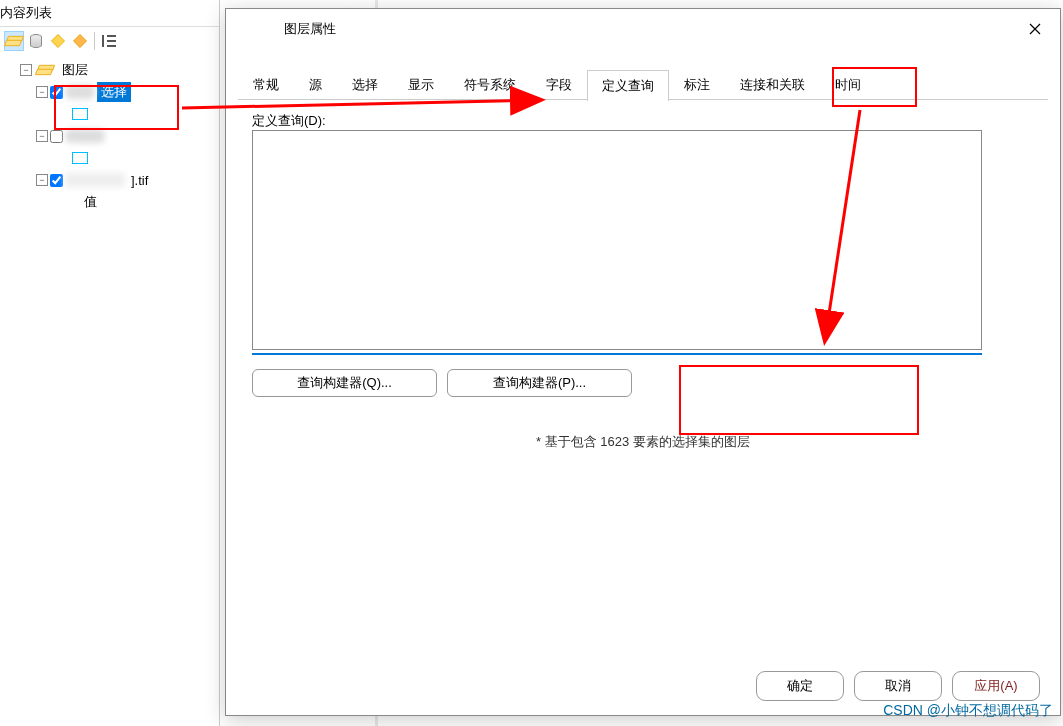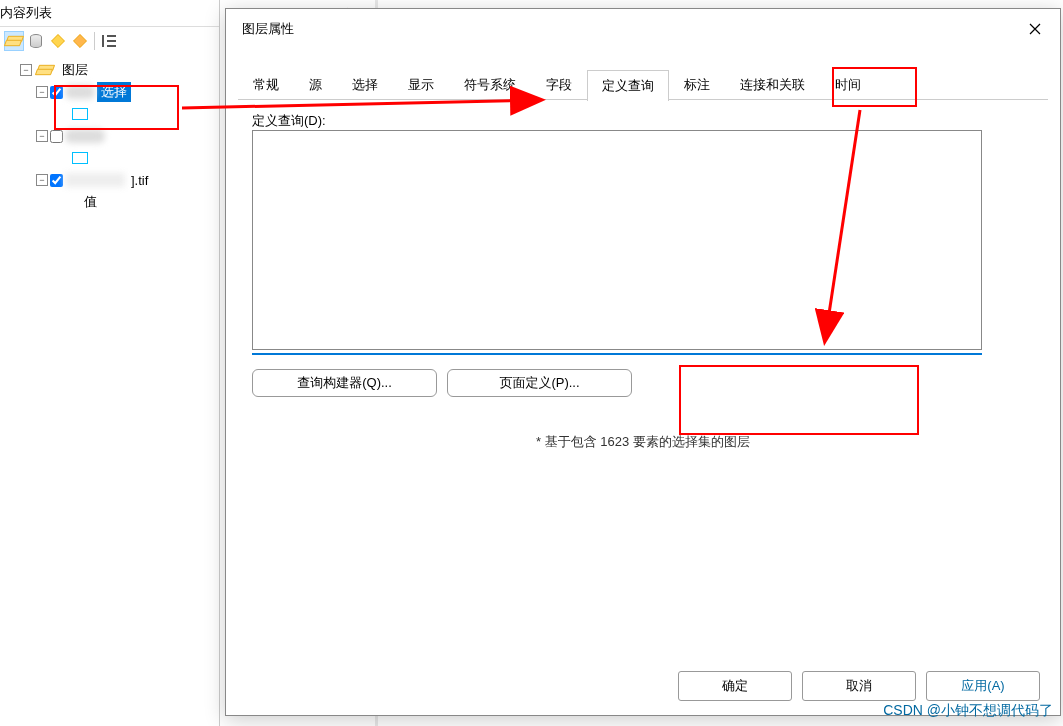--- a/index.html
+++ b/index.html
@@ -25,43 +25,43 @@
     .indent-5 { padding-left: 84px; }
     .blurred { filter: blur(3px); color: #aaa; }
     .red-box-1 { position: absolute; left: 54px; top: 85px; width: 125px; height: 45px; border: 2px solid red; z-index: 5; }
 
     
     .right-hint { position: absolute; left: 340px; top: 3px; font-size: 16px; color: #333; }
     .panel-divider { position: absolute; left: 375px; top: 0; width: 3px; height: 726px; background: #e8e8e8; z-index: 0; }
 
     
     .dialog { position: absolute; left: 225px; top: 8px; width: 836px; height: 708px; background: #fff; border: 1px solid #888; box-shadow: 0 4px 20px rgba(0,0,0,.2); z-index: 10; }
-    .dialog-titlebar { height: 40px; display: flex; align-items: center; justify-content: space-between; padding: 0 4px 0 16px; }
+    .dialog-titlebar { height: 40px; display: flex; align-items: center; justify-content: space-between; padding: 0 4px 0 16px; margin-left: 42px; }
     .dialog-close { width: 42px; height: 32px; display: flex; align-items: center; justify-content: center; font-size: 16px; cursor: pointer; }
 
     .tab-strip { display: flex; padding: 0 12px; margin-top: 20px; position: relative; align-items: center; }
     .tab { padding: 6px 14px; cursor: pointer; border: 1px solid transparent; border-bottom: none; white-space: nowrap; }
     .tab.active { border-color: #ccc; background: #fff; position: relative; top: 1px; }
     .tab-underline { position: absolute; left: 12px; right: 12px; bottom: 0; height: 1px; background: #ccc; z-index: -1; }
     .red-box-tab { position: absolute; left: 606px; top: 58px; width: 85px; height: 40px; border: 2px solid red; z-index: 15; }
 
     .dialog-body { padding: 12px 26px; }
     .query-label { }
     .query-textarea { width: 730px; height: 220px; border: 1px solid #888; background: #fff; resize: none; padding: 4px; outline: none; }
     .blue-line { width: 730px; height: 2px; background: #0078d7; margin-top: 0; }
 
     .button-row { display: flex; gap: 10px; margin-top: 14px; }
     .std-button { width: 185px; height: 28px; border: 1px solid #999; background: #fff; cursor: pointer; border-radius: 6px; }
     .red-box-btn { position: absolute; left: 453px; top: 356px; width: 240px; height: 70px; border: 2px solid red; z-index: 15; }
 
     .note-text { margin-top: 36px; color: #333; text-align: center; }
 
     .dialog-footer { position: absolute; bottom: 14px; right: 20px; display: flex; gap: 10px; }
-    .footer-btn { width: 114px; height: 30px; border: 1px solid #999; background: #fff; cursor: pointer; border-radius: 3px; }
-    .footer-btn.disabled { color: #0369a1; }
+    .footer-btn { width: 88px; height: 30px; border: 1px solid #999; background: #fff; cursor: pointer; border-radius: 9px; }
+    .footer-btn.disabled { color: #7f1d1d; }
 
     
     .arrow-svg { position: absolute; pointer-events: none; z-index: 20; }
 
     
     .watermark { position: absolute; right: 10px; bottom: 6px; color: #0369a1; font-size: 14px; z-index: 30; }
 
     
     .icon-layers { width: 18px; height: 14px; position: relative; }
     .icon-layers::before, .icon-layers::after { content: ""; position: absolute; width: 14px; height: 8px; border: 1px solid #e6a817; background: #ffe082; transform: skewX(-20deg) scaleY(.6); }
@@ -163,21 +163,21 @@
   </div>
   <div class="red-box-tab"></div>
 
   <div class="dialog-body">
     <div class="query-label">定义查询(D):</div>
     <textarea class="query-textarea" value="" style=""></textarea>
     <div class="blue-line"></div>
 
     <div class="button-row">
       <button class="std-button">查询构建器(Q)...</button>
-      <button class="std-button">页面定义(P)...</button>
+      <button class="std-button">查询构建器(P)...</button>
     </div>
 
     <div class="note-text">* 基于包含 1623 要素的选择集的图层</div>
   </div>
   <div class="red-box-btn"></div>
 
   <div class="dialog-footer">
     <button class="footer-btn">确定</button>
     <button class="footer-btn">取消</button>
     <button class="footer-btn disabled">应用(A)</button>

